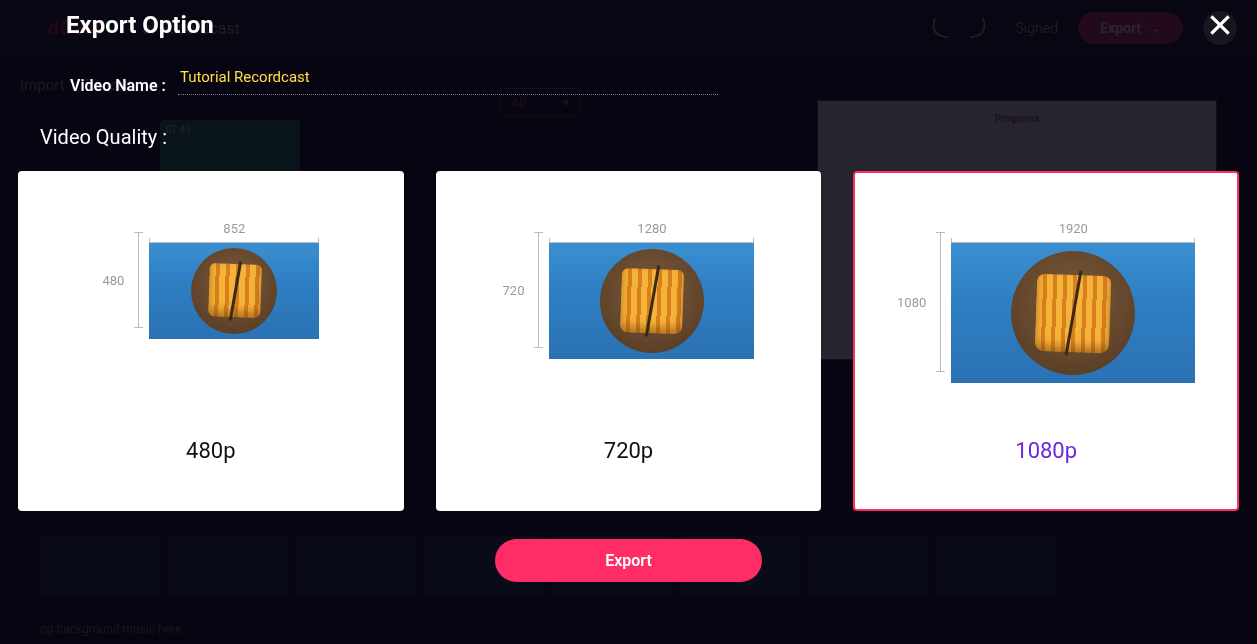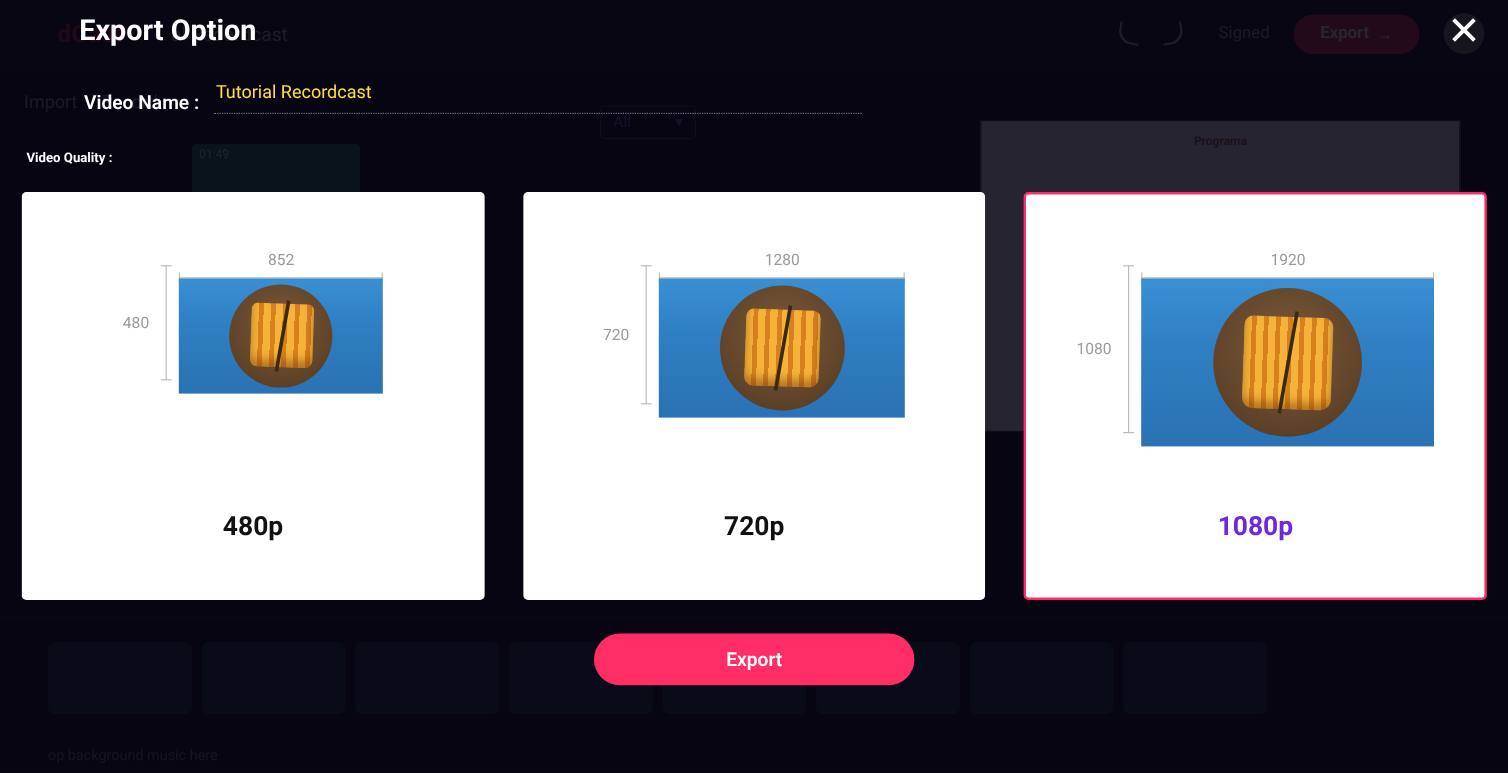--- a/index.html
+++ b/index.html
@@ -16,21 +16,21 @@
   .bg-topbar .spacer{flex:1;}
   .bg-export-btn{ background:#ff2d66; color:#fff; padding:8px 22px; border-radius:20px; font-weight:600; font-size:14px; display:flex; align-items:center; gap:6px;}
   .bg-signed{ color:#aaa; font-size:14px; margin-right:20px;}
   .bg-avatar{ width:34px; height:34px; border-radius:50%; background:#888;}
   .bg-undo{ width:18px;height:18px;border:2px solid #bbb; border-right:none;border-top:none;border-radius:0 0 0 12px; transform:rotate(10deg); margin-right:18px;}
   .bg-redo{ width:18px;height:18px;border:2px solid #bbb; border-left:none;border-top:none;border-radius:0 0 12px 0; transform:rotate(-10deg); margin-right:30px;}
 
   .bg-left { position:absolute; top:56px; left:0; width:500px; bottom:0; padding:20px; color:#aaa;}
   .bg-left-row{display:flex; align-items:flex-end; gap:20px; font-size:15px;}
   .bg-thumb{ position:absolute; top:120px; left:160px; width:140px; height:90px; background:#0f766e; border-radius:4px;}
-  .bg-filter{ position:absolute; top:88px; left:500px; width:80px; height:28px; border:1px solid #555; border-radius:4px; display:flex; align-items:center; justify-content:space-between; padding:0 10px; color:#8b5cf6; font-size:13px;}
+  .bg-filter{ position:absolute; top:88px; left:500px; width:80px; height:28px; border:1px solid #555; border-radius:4px; display:flex; align-items:center; justify-content:space-between; padding:0 10px; color:#ef4444; font-size:13px;}
 
   .bg-preview{ position:absolute; top:100px; right:40px; width:400px; height:260px; background:#f3f0f8; border:1px solid #555;}
   .bg-preview-inner{ padding:12px; font-size:10px; color:#744;}
   .bg-add-btn{position:absolute; right:20px; top:400px; width:28px;height:28px; border:2px solid #888; border-radius:50%;}
 
   .bg-timeline{ position:absolute; left:0; right:0; bottom:0; height:130px; background:#14122b; border-top:1px solid #2c2848;}
   .bg-track{ position:absolute; left:40px; right:40px; top:20px; height:70px; display:flex; gap:8px;}
   .bg-clip{ flex:0 0 120px; height:60px; background:#2a3b66; border-radius:6px;}
   .bg-music-hint{ position:absolute; left:40px; bottom:8px; color:#888; font-size:12px;}
 
@@ -53,33 +53,33 @@
   .close-btn{ width:30px; height:30px; cursor:pointer; display:flex; align-items:center; justify-content:center;}
   .close-btn svg{ width:26px; height:26px; stroke:#fff; stroke-width:3; }
 
   .field-row{ display:flex; align-items:flex-end; gap:12px; padding: 24px 22px 0 22px; margin-left: 48px;}
   .field-label{ font-size:16px; font-weight:600;}
   .name-input{
     flex:0 0 540px; background:transparent; border:none; border-bottom:1px dotted #7a7790; color:#fde047;
     font-size:15px; padding:4px 2px 8px 2px; outline:none;
   }
 
-  .quality-label{ padding: 30px 22px 0 22px; font-size:11px; font-weight:700;}
+  .quality-label{ padding: 30px 22px 0 40px; font-size:20px; font-weight:400;}
 
   .cards{
     display:flex; gap:32px; padding: 22px 18px 0 18px;
   }
   .card{
     flex:1 1 0; height:340px; background:#fff; border-radius:4px;
     display:flex; flex-direction:column; align-items:center; justify-content:flex-start;
     padding-top:48px; cursor:pointer; position:relative;
     border:2px solid transparent;
   }
   .card.selected{ border-color:#ff2d66; }
-  .card .reslabel{ position:absolute; bottom:46px; left:0; right:0; text-align:center; font-size:22px; font-weight:700; color:#111;}
+  .card .reslabel{ position:absolute; bottom:46px; left:0; right:0; text-align:center; font-size:22px; font-weight:400; color:#111;}
   .card.selected .reslabel{ color:#6d28d9;}
 
   
   .diagram{ display:flex; align-items:center; gap:10px; color:#9a9a9a; font-size:13px;}
   .vbar{ display:flex; flex-direction:column; align-items:center;}
   .vline{ width:1px; background:#bbb; position:relative;}
   .vline:before,.vline:after{content:""; position:absolute; left:-4px; width:9px; height:1px; background:#bbb;}
   .vline:before{top:0;} .vline:after{bottom:0;}
   .hbar{ display:flex; flex-direction:column; align-items:center; }
   .hline{ height:1px; background:#bbb; position:relative;}

